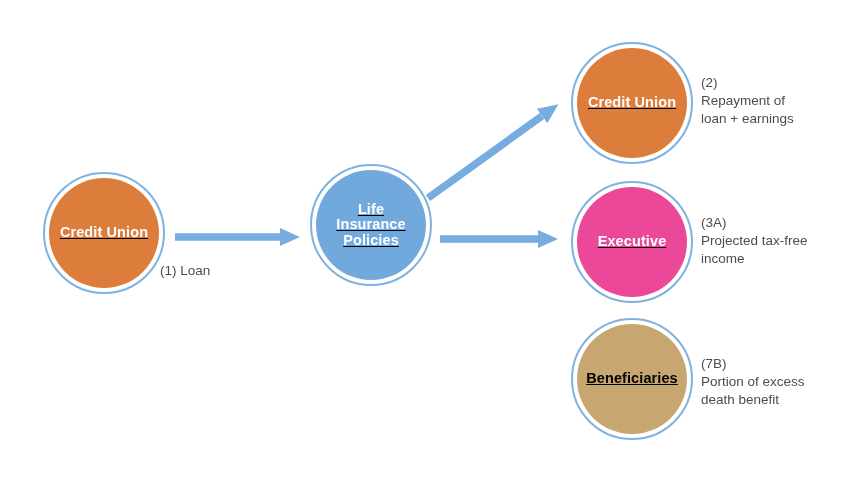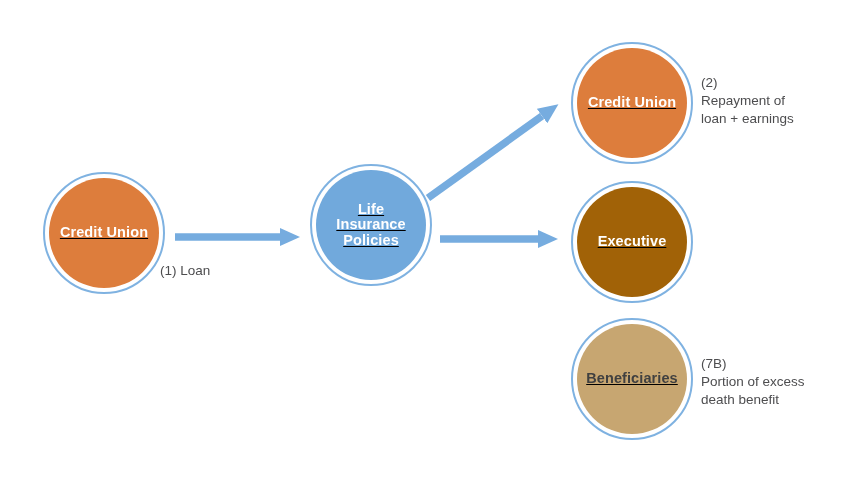--- a/index.html
+++ b/index.html
@@ -80,35 +80,38 @@
     </div>
   </div>
 
   <div class="node" style="left: 571px; top: 42px; border-color: rgb(127, 178, 225);">
     <div class="node-fill" style="background-color: rgb(221, 125, 60);">
       <span class="node-label" style="color: rgb(255, 255, 255);">Credit Union</span>
     </div>
   </div>
 
   <div class="node" style="left: 571px; top: 181px; border-color: rgb(127, 178, 225);">
-    <div class="node-fill" style="background-color: #a16207;">
+    <div class="node-fill" style="background-color: #ec4899;">
       <span class="node-label" style="color: rgb(255, 255, 255);">Executive</span>
     </div>
   </div>
 
   <div class="node" style="left: 571px; top: 318px; border-color: rgb(127, 178, 225);">
     <div class="node-fill" style="background-color: rgb(199, 166, 113);">
-      <span class="node-label" style="color: #404040;">Beneficiaries</span>
+      <span class="node-label" style="color: #000000;">Beneficiaries</span>
     </div>
   </div>
 
   <div class="edge-label" style="left: 160px; top: 248px; color: rgb(77, 77, 79); margin-top: 14px;">(1) Loan</div>
 
   <div class="annotation" style="left: 701px; top: 74px; color: rgb(77, 77, 79);">(2)
 Repayment of
 loan + earnings</div>
 
+  <div class="annotation" style="left: 701px; top: 214px; color: rgb(77, 77, 79);">(3A)
+Projected tax-free
+income</div>
 
   <div class="annotation" style="left: 701px; top: 355px; color: rgb(77, 77, 79);">(7B)
 Portion of excess
 death benefit</div>
 
 </div>
 
 </body></html>

